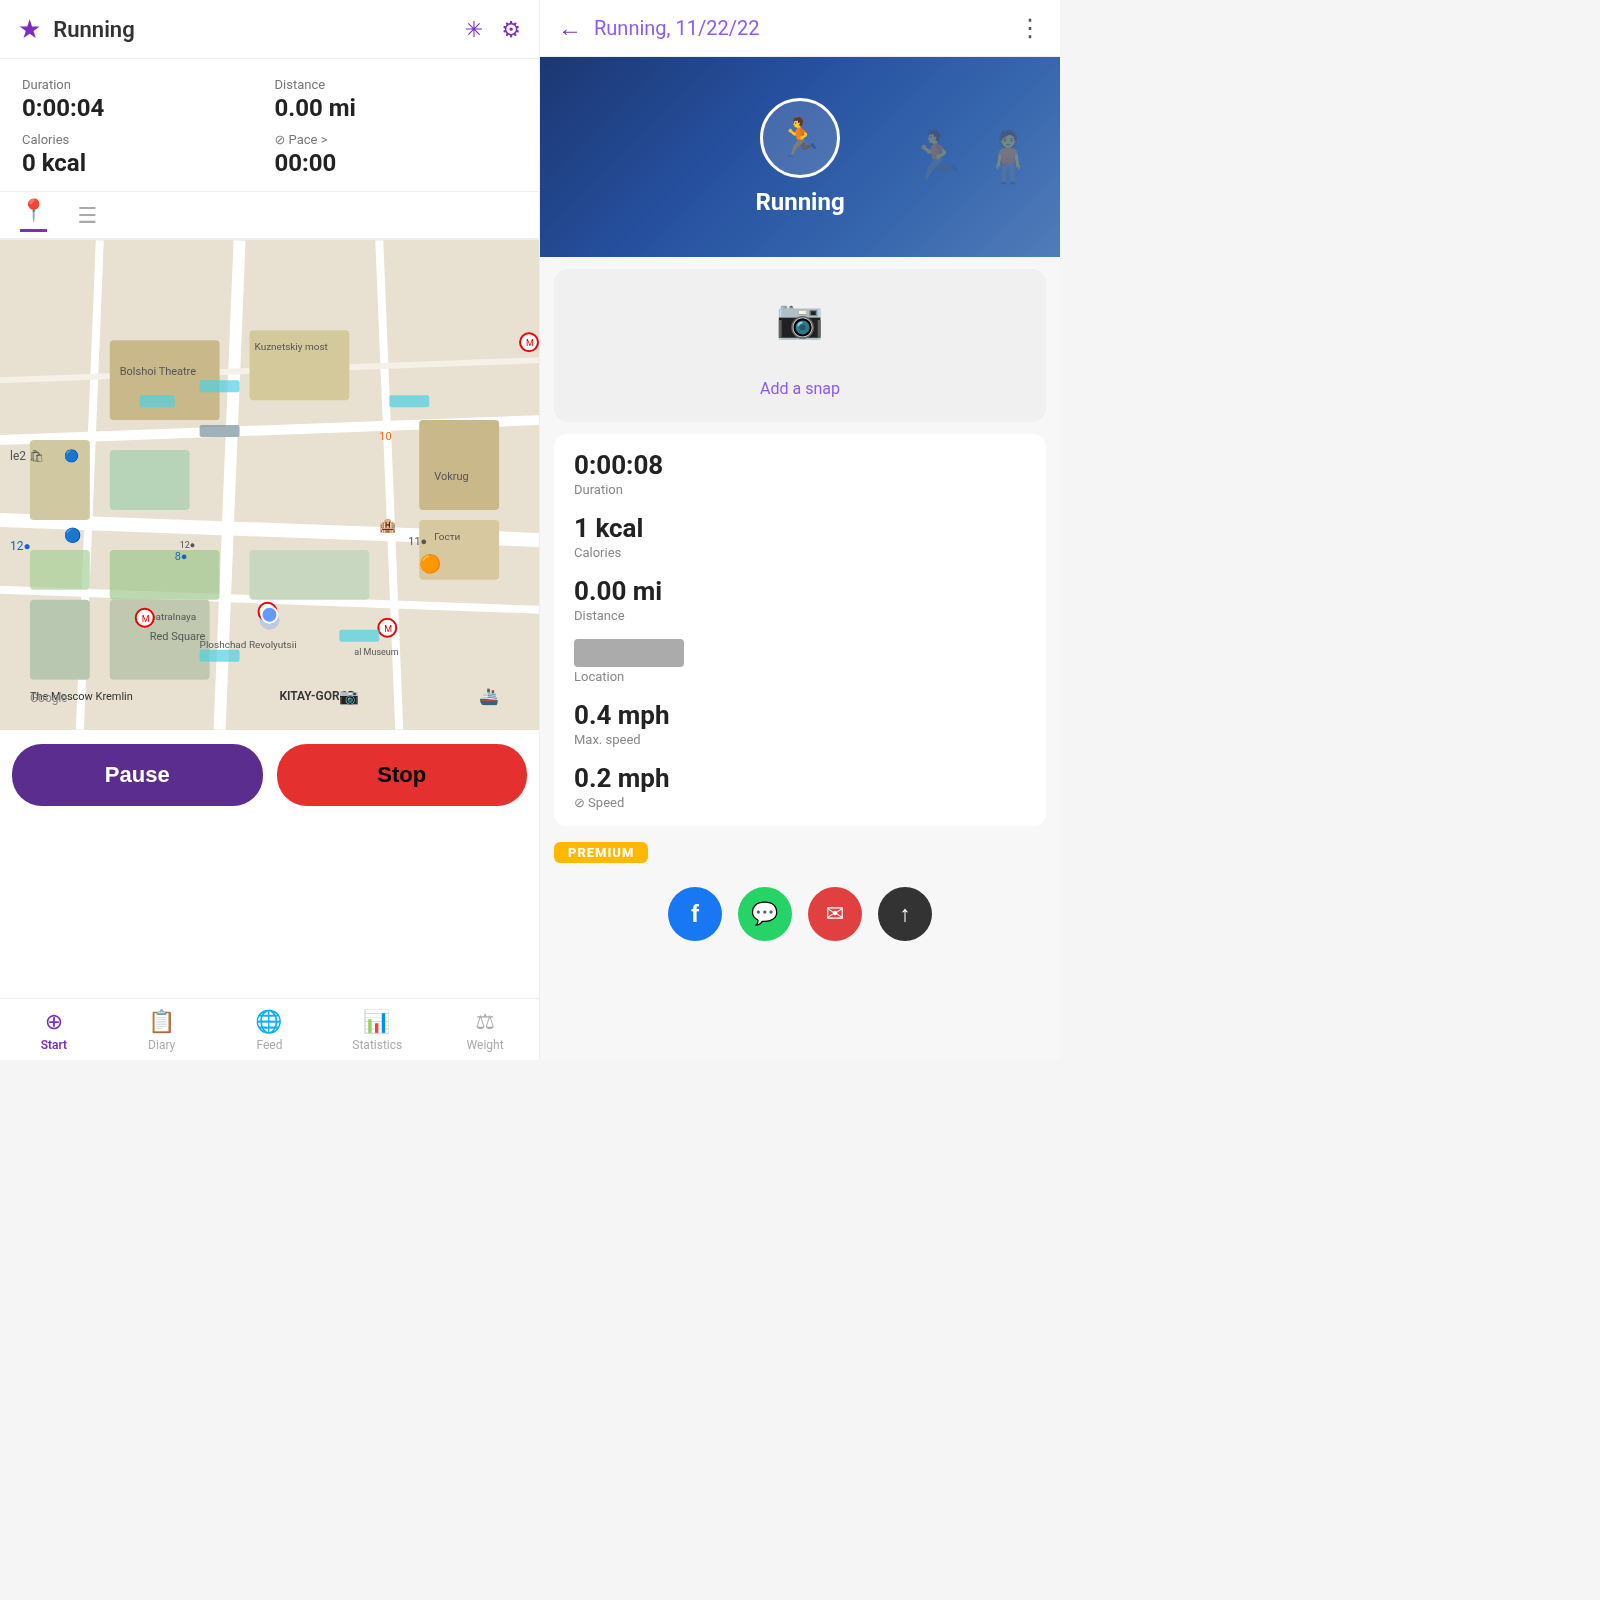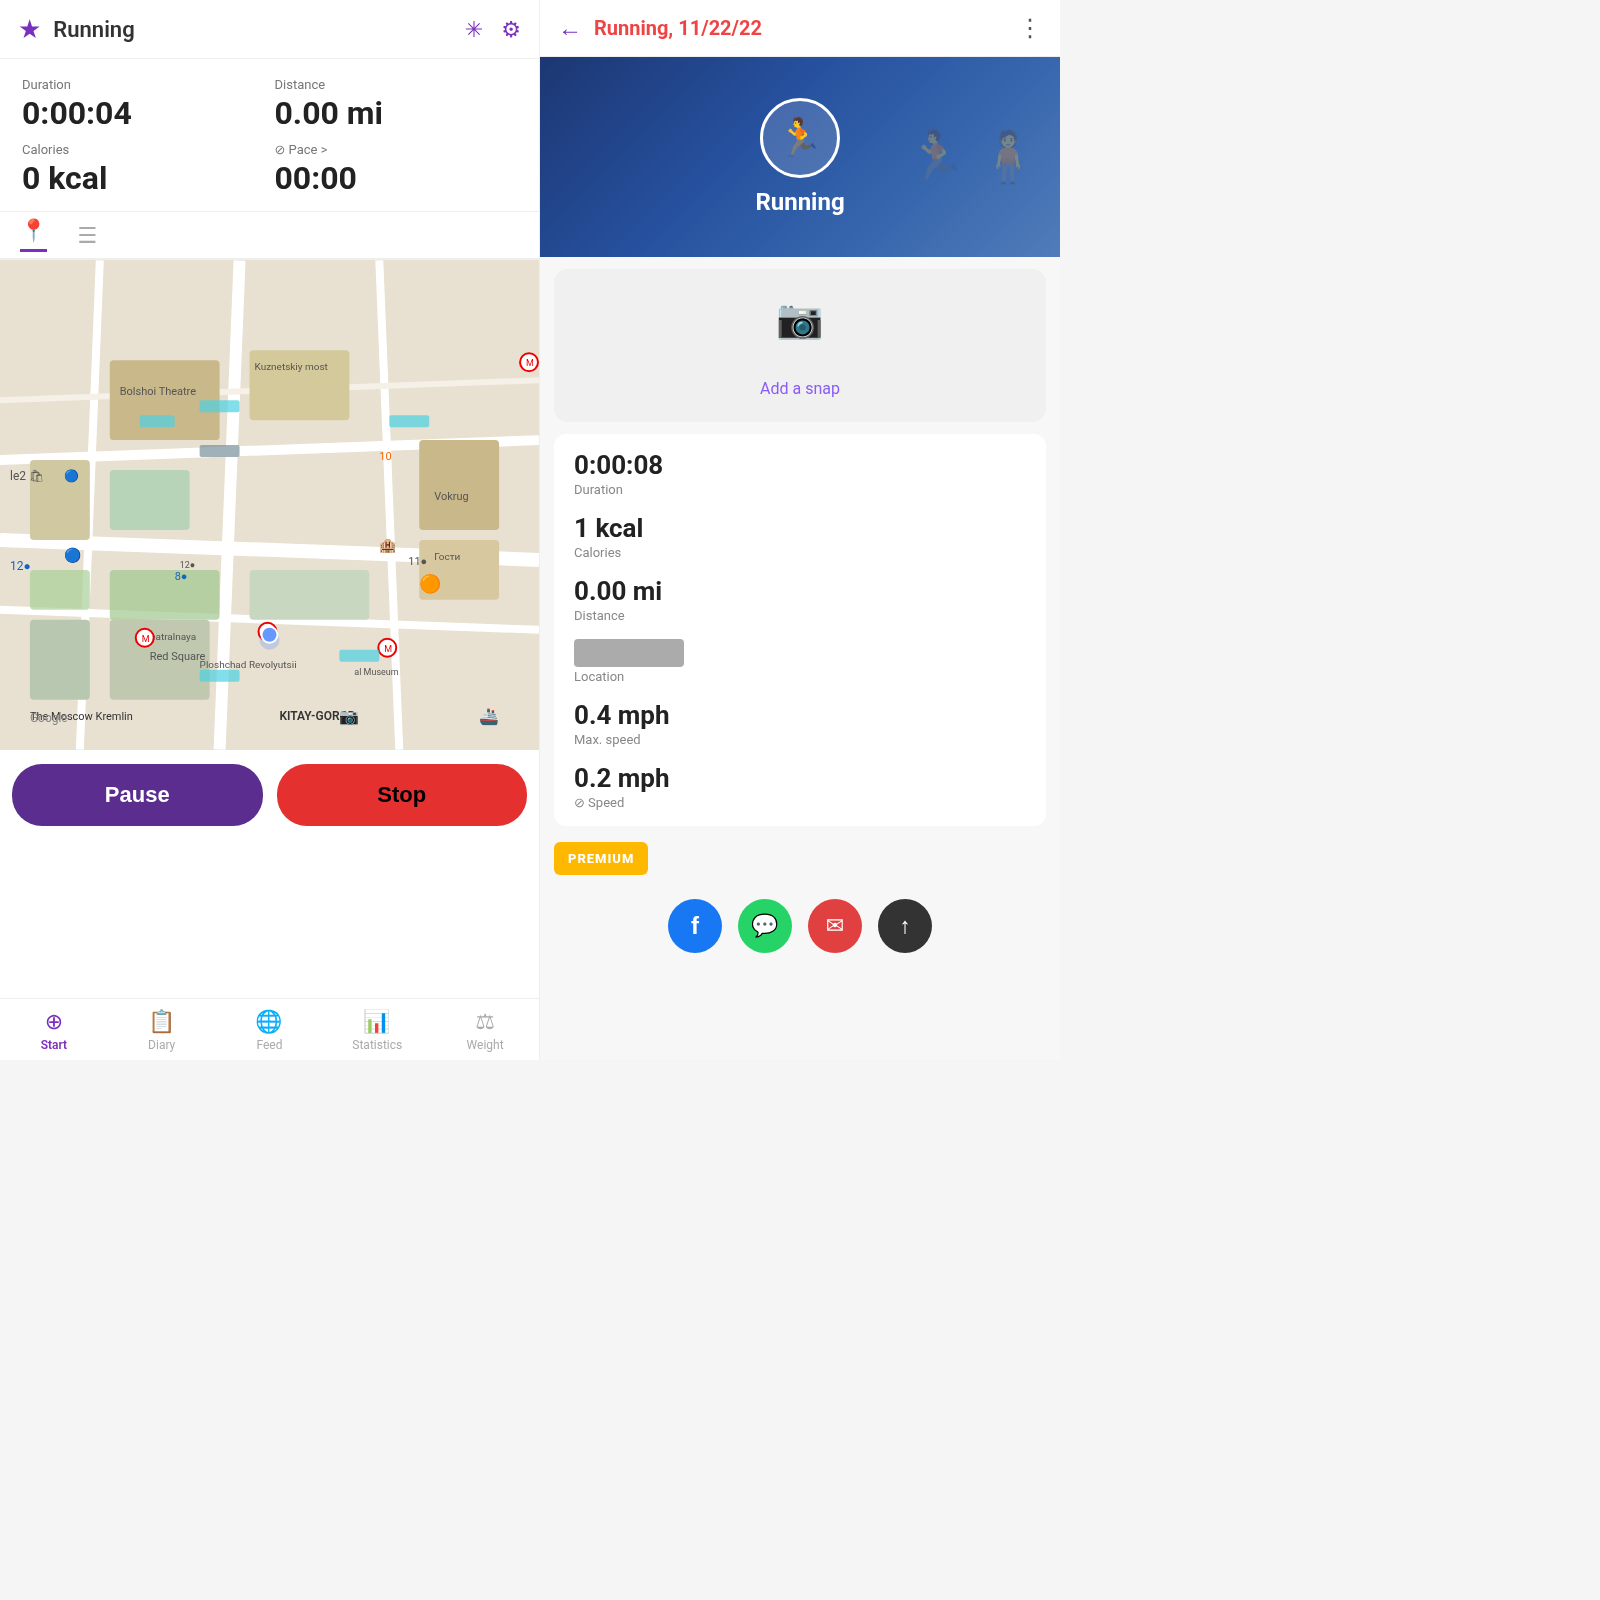--- a/index.html
+++ b/index.html
@@ -56,21 +56,21 @@
       gap: 10px;
       border-bottom: 1px solid #eee;
     }
     .stat-item label {
       font-size: 13px;
       color: #777;
       display: block;
       margin-bottom: 2px;
     }
     .stat-item .stat-val {
-      font-size: 32px;
+      font-size: 24px;
       font-weight: 700;
       color: #222;
     }
 
     .map-section {
       flex: 1;
       position: relative;
       overflow: hidden;
     }
     .map-tabs {
@@ -179,22 +179,22 @@
       border-bottom: 1px solid #eee;
     }
     .back-icon {
       font-size: 24px;
       color: #7B2FBE;
       margin-right: 12px;
       cursor: pointer;
     }
     .right-title {
       font-size: 20px;
-      font-weight: 700;
-      color: #ef4444;
+      font-weight: 400;
+      color: #8b5cf6;
       flex: 1;
     }
     .more-icon {
       font-size: 24px;
       color: #555;
       cursor: pointer;
     }
 
     .hero-banner {
       width: 100%;
@@ -297,21 +297,21 @@
       background: #888;
       border-radius: 4px;
       opacity: 0.7;
     }
 
     .premium-badge {
       background: #FFB800;
       color: #fff;
       font-size: 13px;
       font-weight: 800;
-      padding: 9px 14px;
+      padding: 3px 14px;
       border-radius: 6px;
       display: inline-block;
       margin: 6px 14px 14px;
       letter-spacing: 1px;
     }
 
     .share-bar {
       display: flex;
       gap: 16px;
       padding: 10px 14px 16px;

